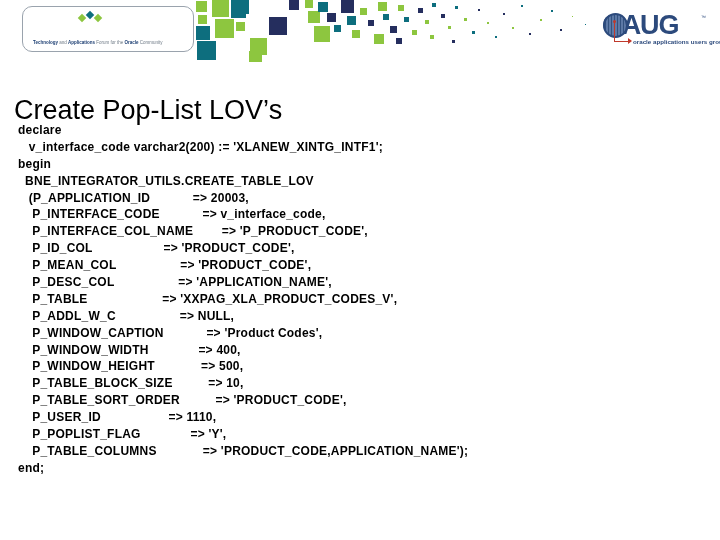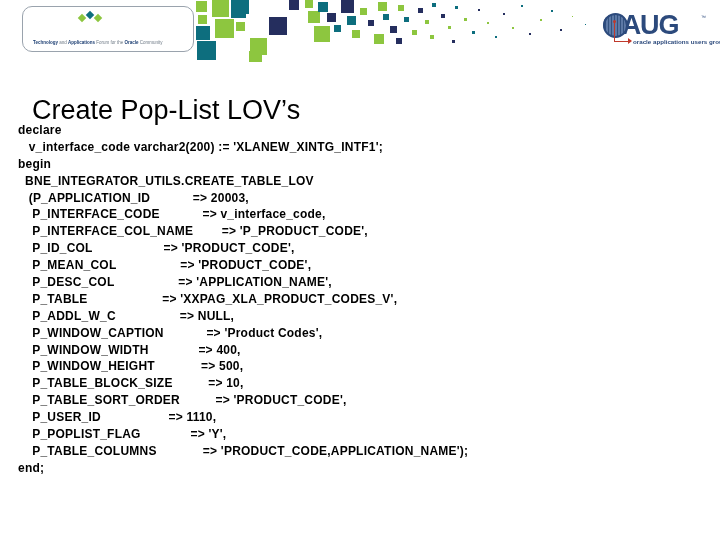--- a/index.html
+++ b/index.html
@@ -179,21 +179,21 @@
     position: absolute;
     left: 99px;
     top: 2px;
     font-size: 5px;
     color: #2c4a7c;
   }
 
   
   .slide-title {
     position: absolute;
-    left: 32px;
+    left: 14px;
     top: 74px;
     width: 660px;
     height: 36px;
     font-family: "Liberation Sans", sans-serif;
     font-size: 27px;
     font-weight: normal;
     color: #000000;
     line-height: 36px;
     white-space: nowrap;
   }

